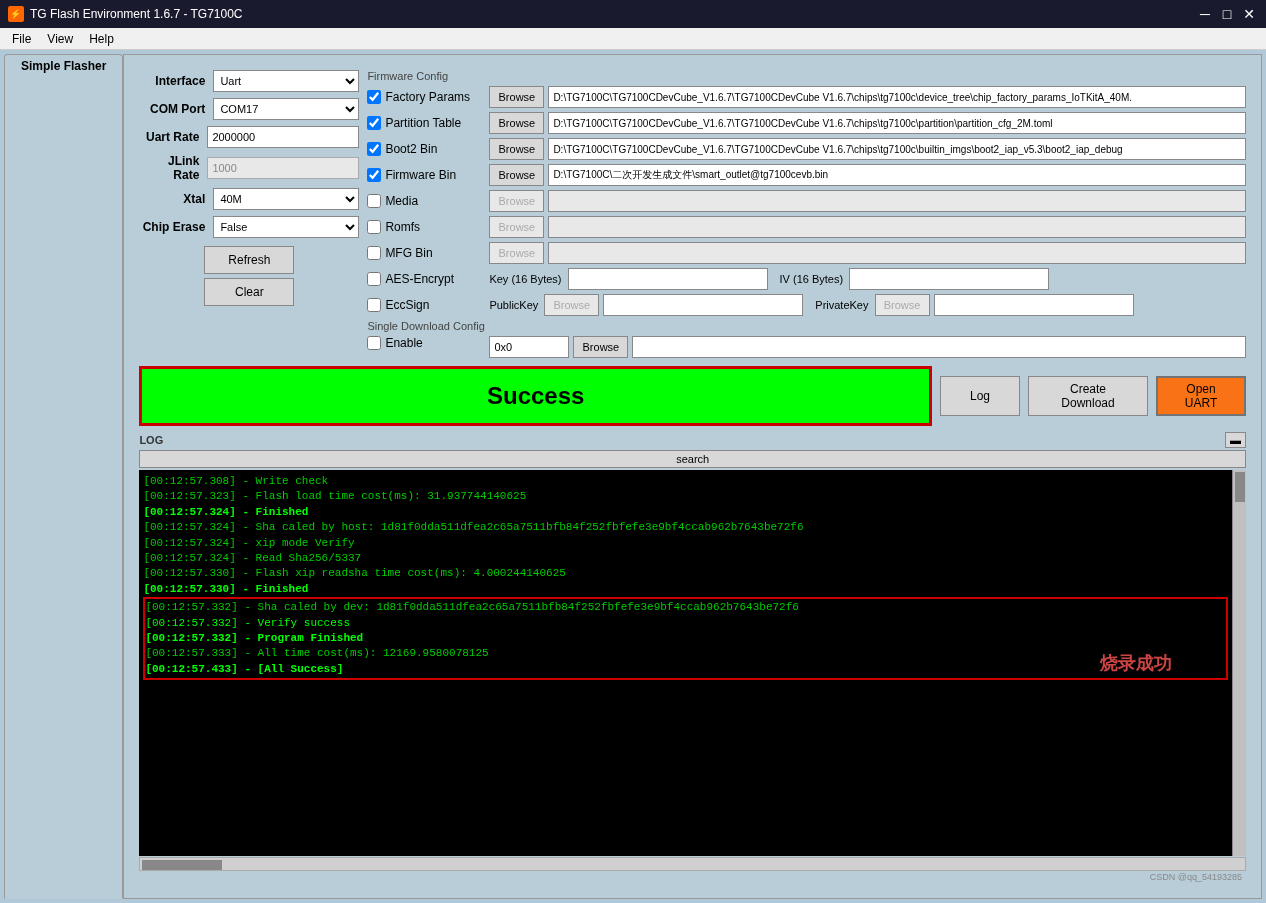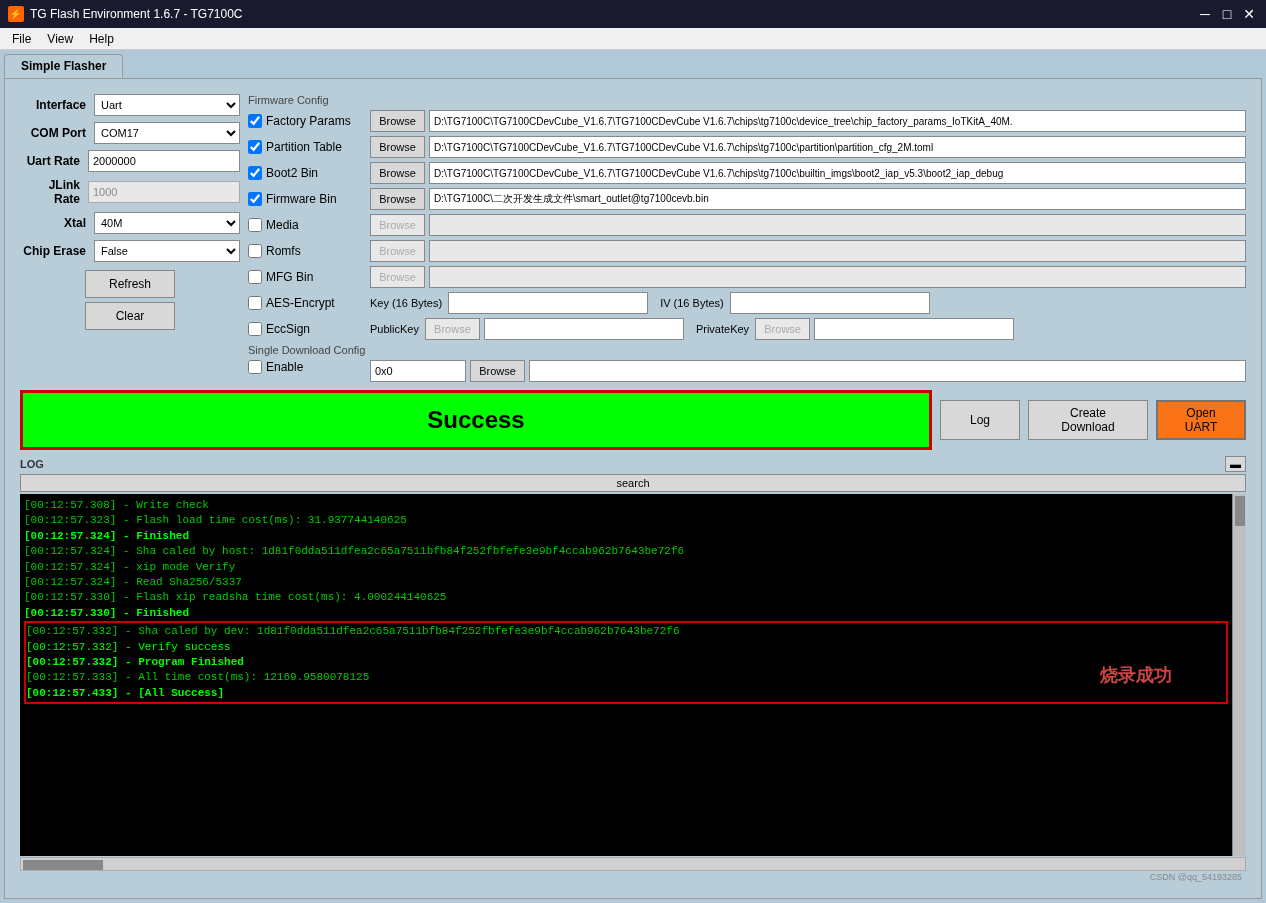--- a/index.html
+++ b/index.html
@@ -28,21 +28,21 @@
       align-items: center;
       border-bottom: 1px solid #ccc;
     }
     .menu-item { padding: 2px 8px; cursor: pointer; font-size: 12px; }
 
     .main-container {
       background: #b0c8d8;
       padding: 4px;
       height: calc(100vh - 50px);
       display: flex;
-      flex-direction: column;
+      flex-direction: row;
     }
 
     .tab-bar {
       display: flex;
       margin-bottom: 0;
     }
     .tab {
       background: #d0dce8;
       border: 1px solid #999;
       border-bottom: none;
@@ -456,21 +456,21 @@
           <input class="aes-input" type="text" value="" style="">
           <span class="aes-sublabel" style="margin-left:8px;">PrivateKey</span>
           <button class="firmware-browse-btn" disabled="">Browse</button>
           <input class="aes-input" type="text" value="" style="">
         </div>
 
         <div class="single-download-label">Single Download Config</div>
         <div class="single-row">
           <input type="checkbox" class="firmware-checkbox" style="">
           <span class="firmware-label">Enable</span>
-          <input class="form-input" type="text" value="0x0" style="width: 96px; flex: 0 0 auto;">
+          <input class="form-input" type="text" value="0x0" style="width: 80px; flex: 0 0 auto;">
           <button class="firmware-browse-btn">Browse</button>
           <input class="firmware-path" type="text" value="" style="">
         </div>
       </div>
     </div>
 
     <div class="success-section">
       <button class="success-btn">
         <span>Success</span>
       </button>

